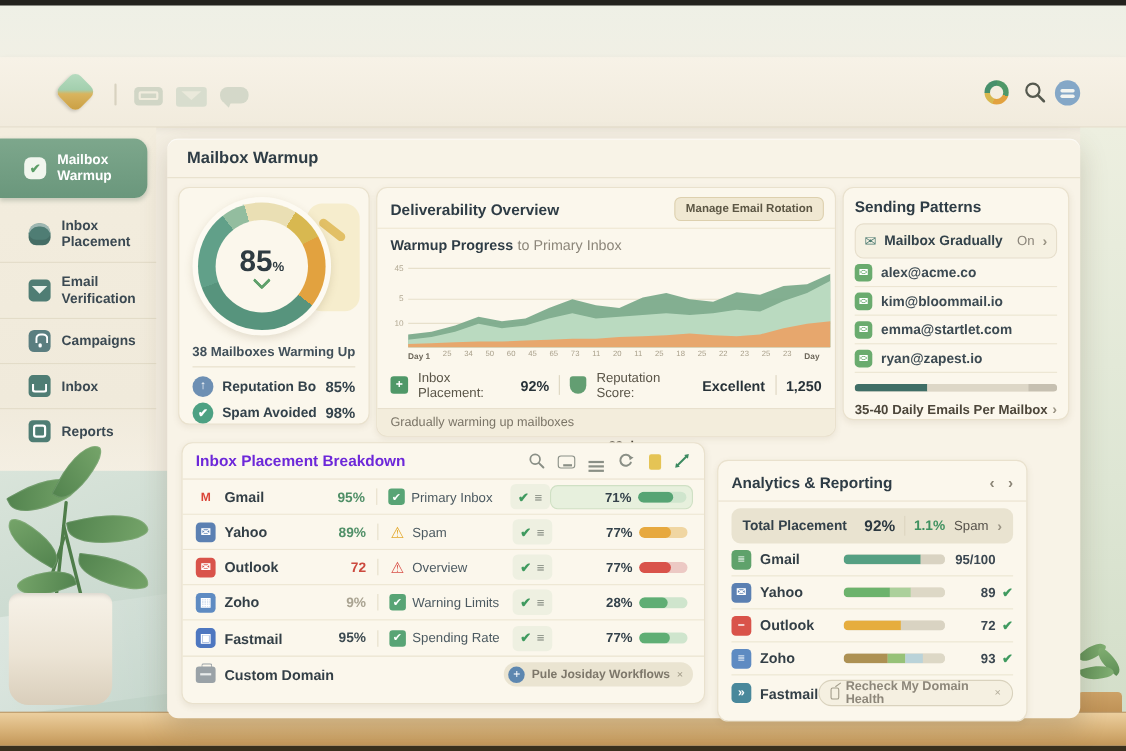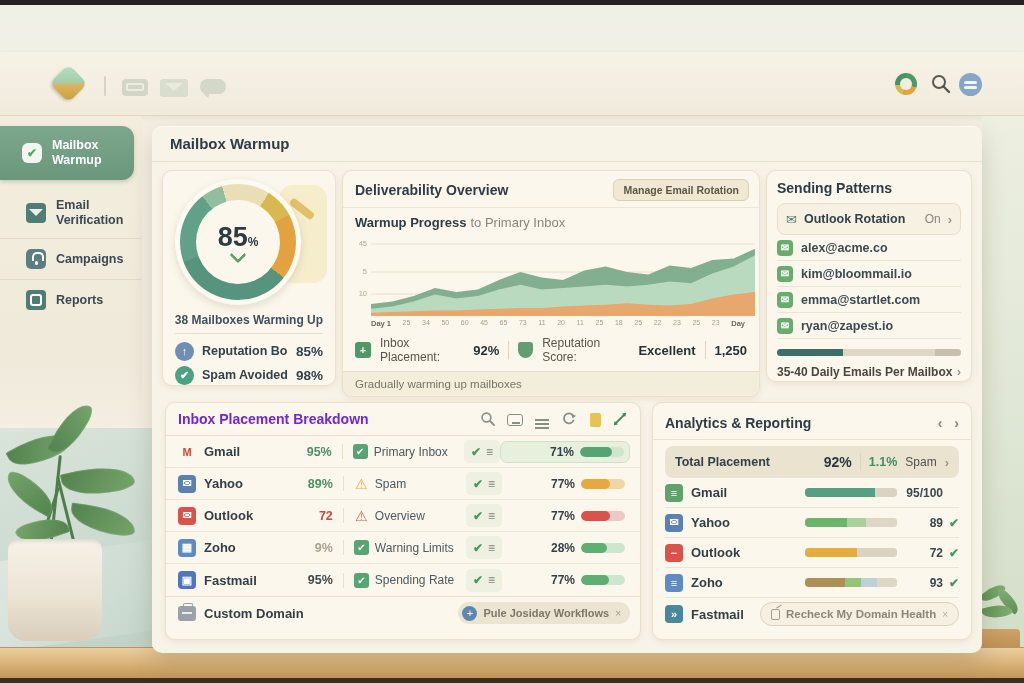--- a/index.html
+++ b/index.html
@@ -175,21 +175,21 @@
   .case-icon{width:18px;height:15px;background:#9aa2a7;border-radius:3px;position:relative;}
   .case-icon::before{content:"";position:absolute;left:5px;top:-3px;width:8px;height:4px;border:1.5px solid #9aa2a7;border-bottom:none;border-radius:2px 2px 0 0;}
   .case-icon::after{content:"";position:absolute;left:4px;top:6px;right:4px;height:2px;background:#e9ecec;}
   .bk-foot .bk-name{flex:1;width:auto;}
   .chip{display:flex;align-items:center;gap:6px;background:#eae4d1;border-radius:12px;height:22px;padding:0 9px 0 4px;cursor:pointer;}
   .chip .plus{width:15px;height:15px;border-radius:50%;background:#5d87b0;color:#fff;font-size:11px;display:flex;align-items:center;justify-content:center;}
   .chip .ctext{font-size:11px;color:#7d776a;font-weight:600;}
   .chip .x{color:#a29c89;font-size:10px;}
 
   
-  .card-ana{left:500px;top:276px;width:320px;height:238px;padding:8px 12px;}
+  .card-ana{left:500px;top:292px;width:282px;height:238px;padding:8px 12px;}
   .an-head{display:flex;align-items:center;height:24px;}
   .an-title{flex:1;font-size:14px;font-weight:700;color:#2e3c45;}
   .an-nav{display:flex;gap:12px;color:#8b8577;font-size:14px;font-weight:700;}
   .an-nav span{cursor:pointer;}
   .an-sep{border-top:1px solid #e9e1cd;margin:4px -12px 6px -12px;}
   .an-pill{display:flex;align-items:center;gap:8px;background:#e9e3d0;border-radius:8px;height:32px;padding:0 10px;cursor:pointer;}
   .an-pill .tp{flex:1;font-size:12.5px;font-weight:700;color:#33414a;}
   .an-pill .v{font-size:14px;font-weight:700;color:#2b3840;}
   .an-pill .sp{font-size:12.5px;font-weight:700;color:#3f9160;}
   .an-pill .sl{font-size:12px;color:#55514a;}
@@ -227,31 +227,39 @@
   </div>
 
   <aside class="sidebar" data-interactable="false">
     <div class="side-list" data-interactable="false">
 
         <div class="side-item active" data-interactable="true">
           <span class="sicon mailbox-check-icon" data-interactable="false"></span>
           <span class="lbl" data-interactable="false">Mailbox Warmup</span>
         </div>
 
+        <div class="side-item" data-interactable="true">
+          <span class="sicon database-icon" data-interactable="false"></span>
+          <span class="lbl" data-interactable="false">Inbox Placement</span>
+        </div>
 
         <div class="side-item" data-interactable="true">
           <span class="sicon mail-line-icon" data-interactable="false"></span>
           <span class="lbl" data-interactable="false">Email Verification</span>
         </div>
 
         <div class="side-item" data-interactable="true">
           <span class="sicon lock-icon" data-interactable="false"></span>
           <span class="lbl" data-interactable="false">Campaigns</span>
         </div>
 
+        <div class="side-item" data-interactable="true">
+          <span class="sicon inbox-tray-icon" data-interactable="false"></span>
+          <span class="lbl" data-interactable="false">Inbox</span>
+        </div>
 
         <div class="side-item" data-interactable="true">
           <span class="sicon report-icon" data-interactable="false"></span>
           <span class="lbl" data-interactable="false">Reports</span>
         </div>
       </div>
   </aside>
 
   <div class="left-wall" data-interactable="false"></div>
   <div class="right-wall" data-interactable="false"></div>
@@ -366,21 +374,21 @@
       <div class="dv-foot" data-interactable="false">
         <span>Gradually warming up mailboxes</span>
           <b>over 23 days</b>
       </div>
     </section>
 
     <section class="card card-send" data-interactable="false">
       <div class="send-title" data-interactable="false">Sending Patterns</div>
       <div class="rot-box" data-interactable="true">
         <span class="rot-mail" data-interactable="false">✉</span>
-        <span class="rot-lbl" data-interactable="false">Outlook Rotation</span>
+        <span class="rot-lbl" data-interactable="false">Mailbox Gradually</span>
         <span class="rot-state" data-interactable="false">On</span>
         <span class="chev" data-interactable="false">›</span>
       </div>
       <div data-interactable="false">
 
           <div class="email-row" data-interactable="true">
             <span class="env-sq" data-interactable="false">✉</span>
             <span data-interactable="false">alex@acme.co</span>
           </div>
 

